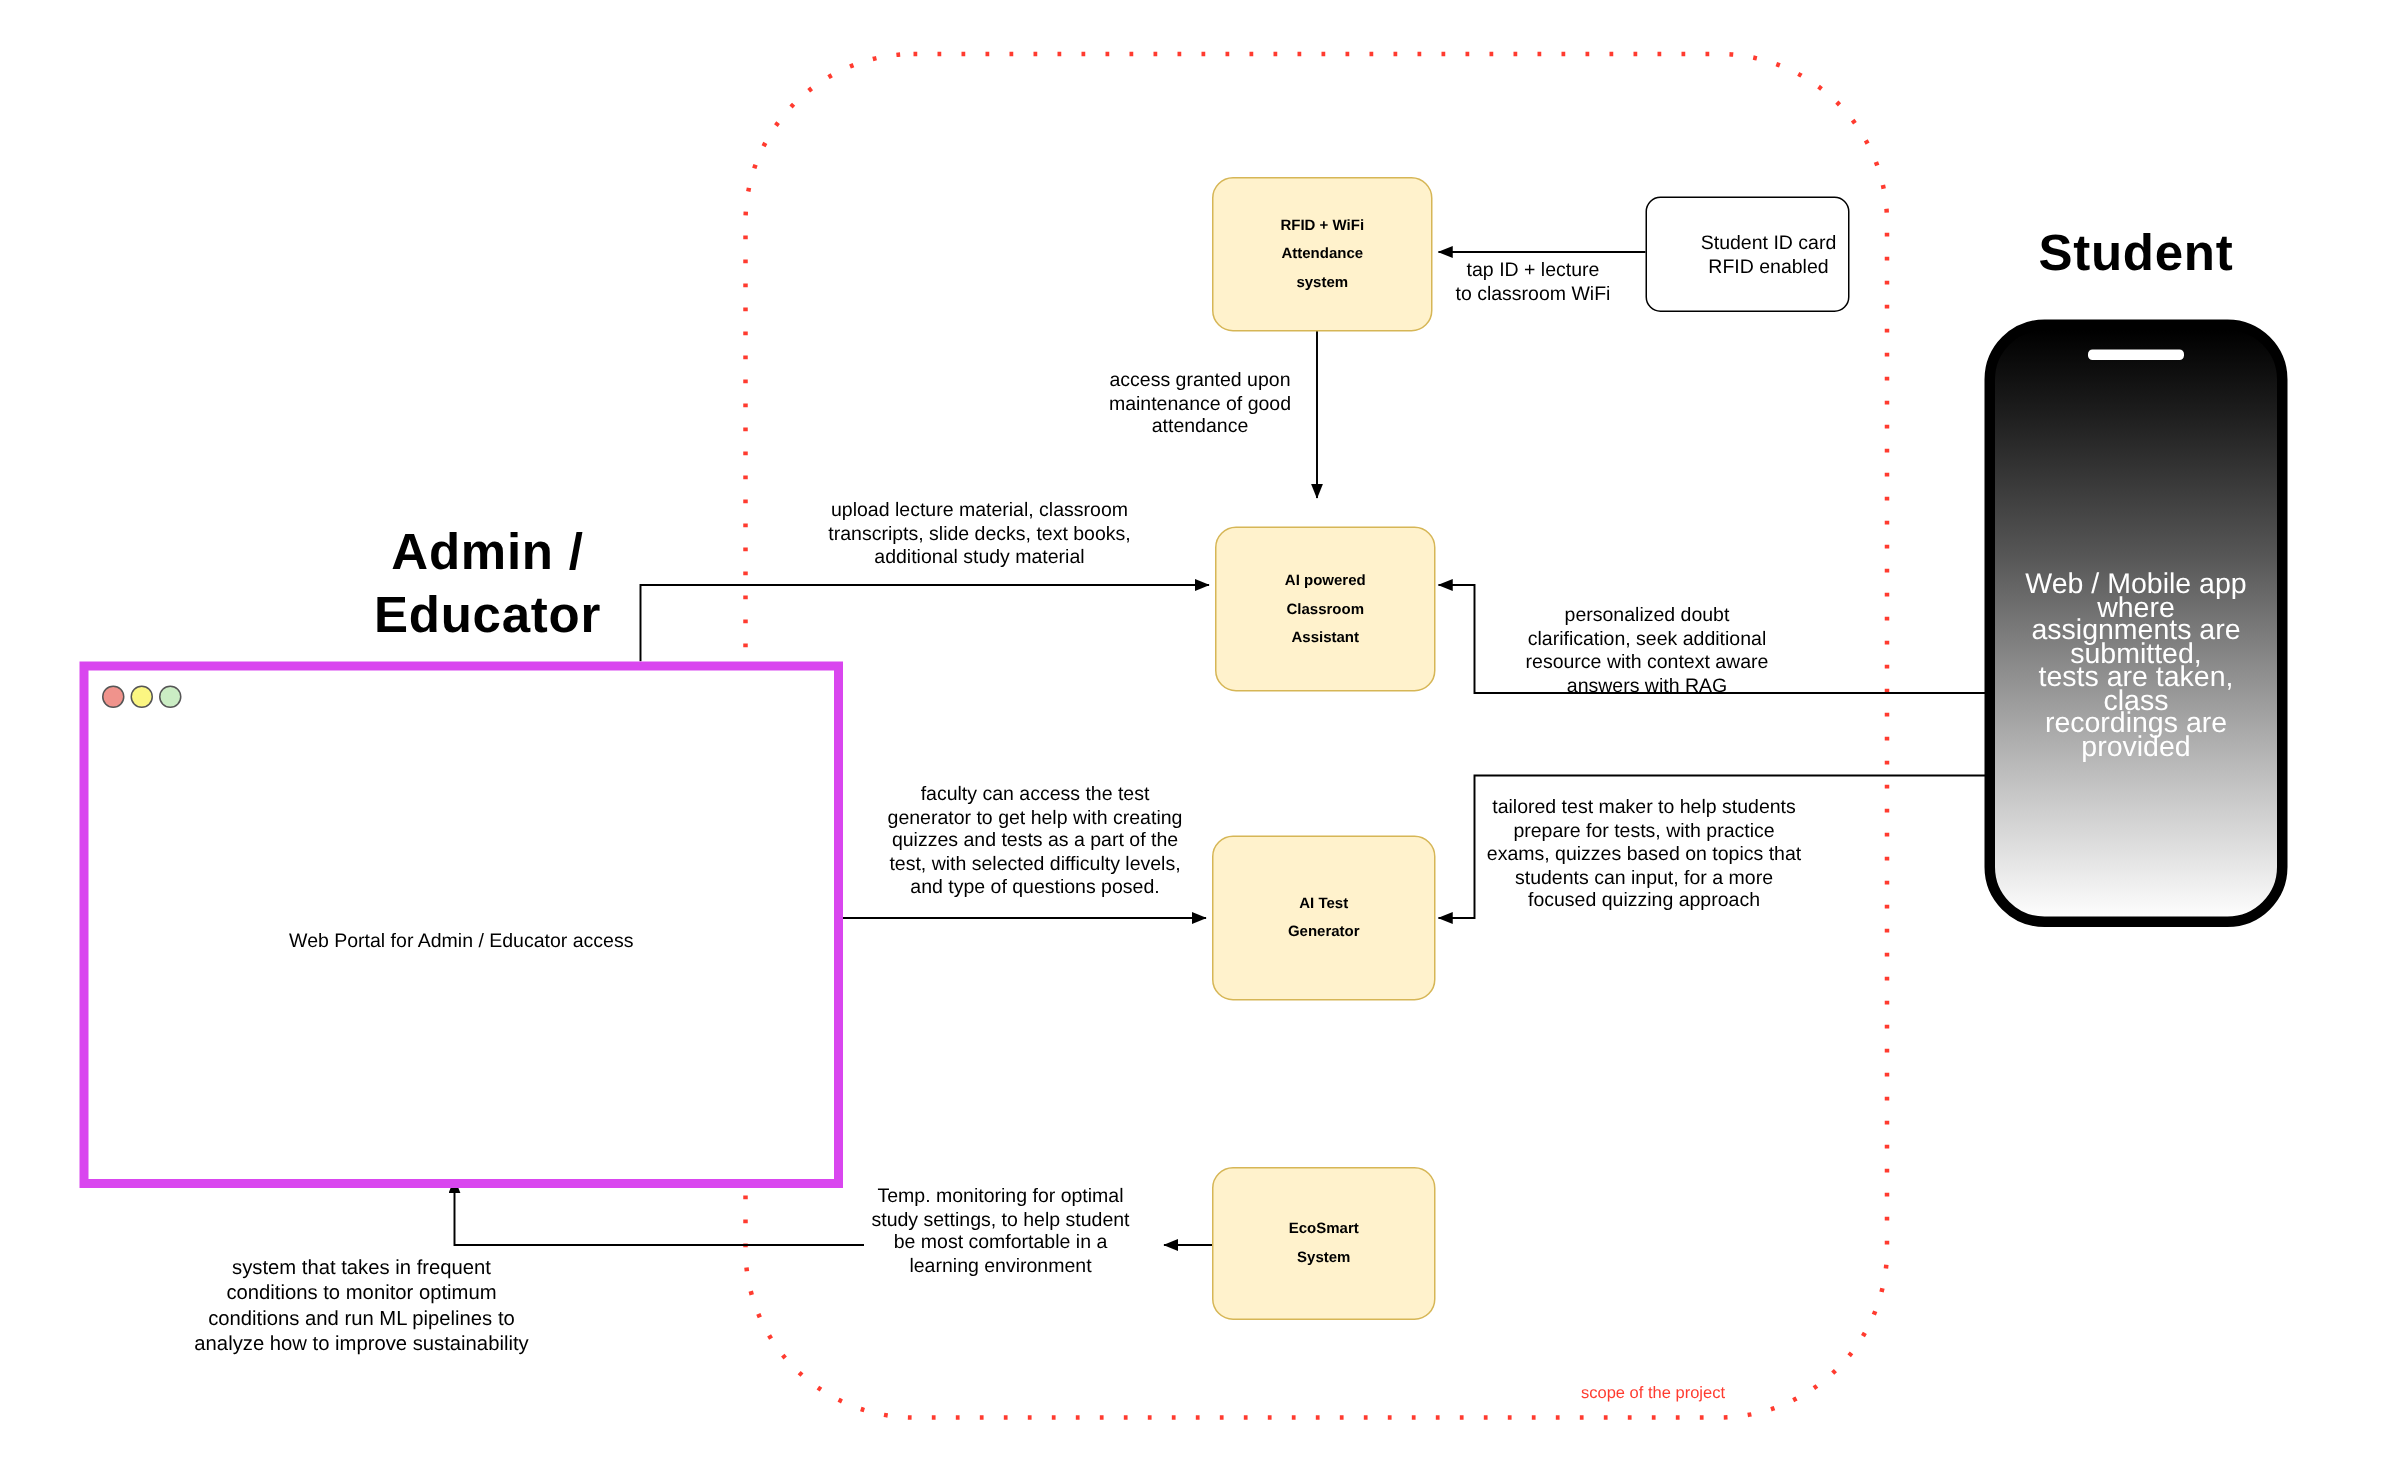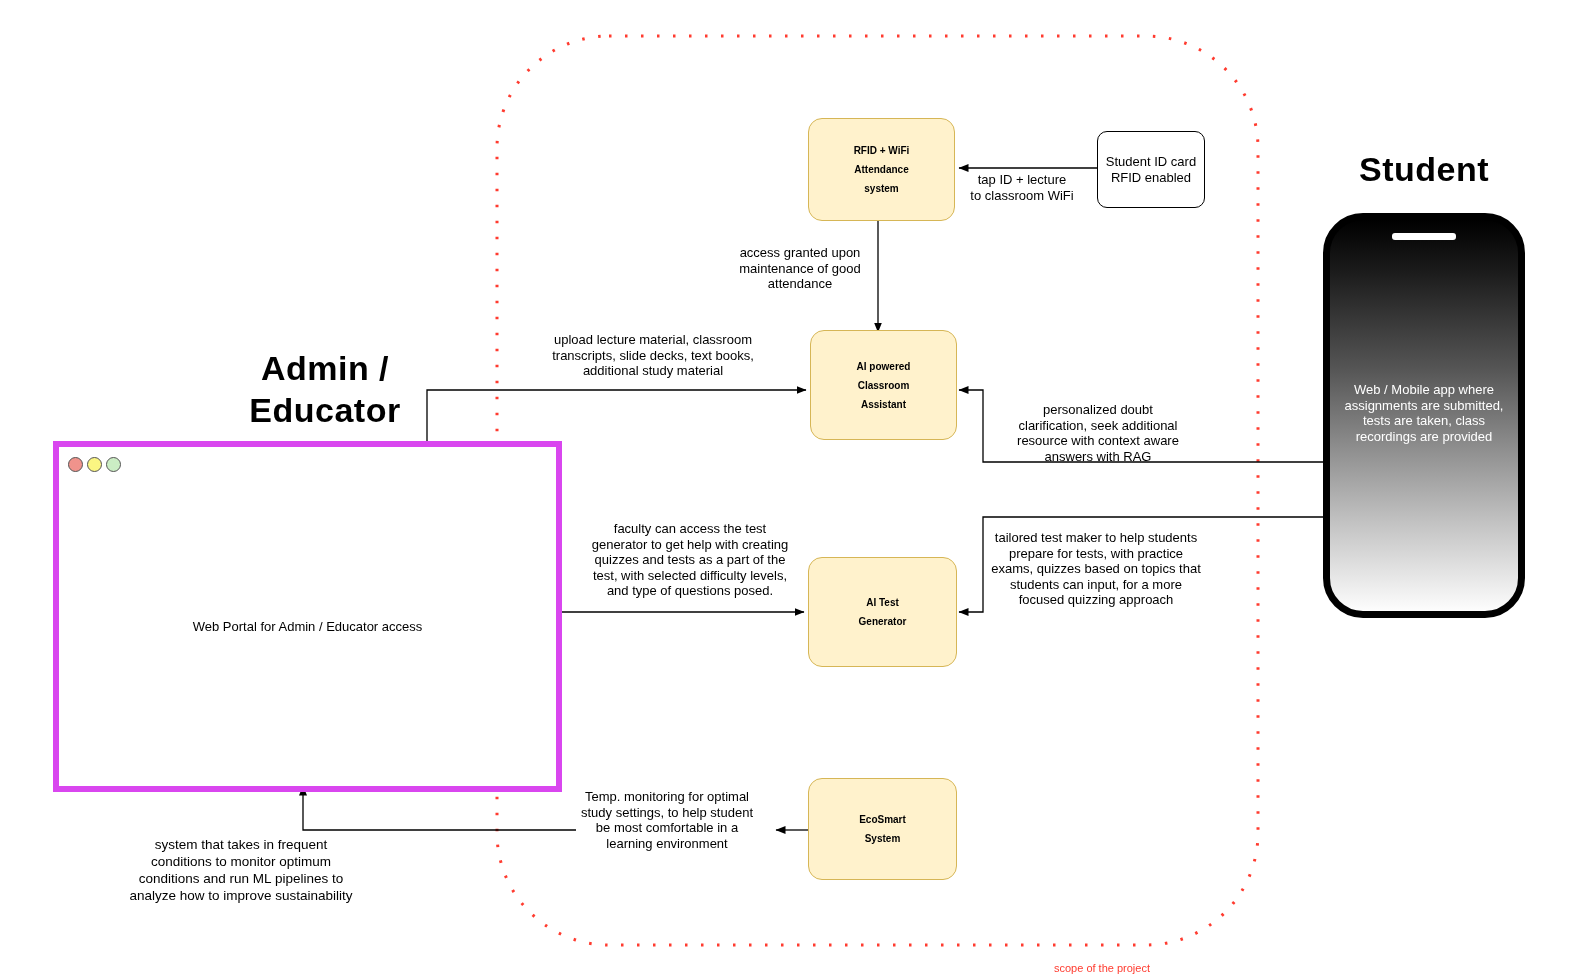--- a/index.html
+++ b/index.html
@@ -9,44 +9,44 @@
 
   .big-title{position:absolute;font-weight:bold;font-size:34px;line-height:42px;
              text-align:center;white-space:pre-line;letter-spacing:0.5px;}
 
   .node{position:absolute;background:#FFF2CC;border:1px solid #D6B656;border-radius:14px;
         display:flex;align-items:center;justify-content:center;text-align:center;
         font-weight:bold;font-size:10px;line-height:19px;white-space:pre-line;}
 
   .card{position:absolute;background:#ffffff;border:1px solid #000000;border-radius:10px;
         display:flex;align-items:center;justify-content:center;text-align:center;
-        font-size:13px;line-height:16px;white-space:pre-line;}
+        font-size:13px;line-height:16px;white-space:pre-line;padding-left:28px;}
 
   .lbl{position:absolute;font-size:13px;line-height:15.5px;text-align:center;white-space:pre-line;}
 
   .browser{position:absolute;left:53px;top:441px;width:497px;height:339px;
            background:#ffffff;border:6px solid #d946ef;}
   .traffic{position:absolute;top:10px;left:9px;display:flex;gap:4px;}
   .dot{width:15px;height:15px;border-radius:50%;border:1px solid #555555;box-sizing:border-box;}
   .dot.r{background:#F0938C;}
   .dot.y{background:#FBF682;}
   .dot.g{background:#CBEDC4;}
   .browser-label{position:absolute;left:0px;top:172px;width:100%;text-align:center;
                  font-size:13px;}
 
   .phone{position:absolute;left:1323px;top:213px;width:202px;height:405px;box-sizing:border-box;
          border:7px solid #000000;border-radius:40px;
          background:linear-gradient(180deg,#000000 0%,#1d1d1d 14%,#555555 38%,#8d8d8d 58%,#c4c4c4 78%,#fdfdfd 100%);}
   .speaker{position:absolute;left:50%;top:13px;transform:translateX(-50%);
            width:64px;height:7px;border-radius:3px;background:#ffffff;}
   .phone-text{position:absolute;left:6px;right:6px;top:162px;text-align:center;color:#ffffff;
-              font-size:13px;line-height:15.5px;white-space:pre-line;}
+              font-size:19px;line-height:15.5px;white-space:pre-line;}
 
   .scope-label{position:absolute;left:1032px;top:923px;width:140px;text-align:center;
-               color:#FF3B2F;font-size:11px;margin-top:39px;}
+               color:#FF3B2F;font-size:11px;}
 </style>
 </head>
 <body>
 
 <div id="canvas">
 
   <svg id="edges" viewBox="0 0 1588 974" xmlns="http://www.w3.org/2000/svg">
     <defs>
       <marker id="arrow" markerWidth="11" markerHeight="9" refX="9.5" refY="4" orient="auto" markerUnits="userSpaceOnUse">
         <path d="M0,0 L10,4 L0,8 z" fill="#000000"></path>
@@ -72,21 +72,21 @@
     <path d="M 576 830 H 303 V 786" fill="none" stroke="#000" stroke-width="1.3" marker-end="url(#arrow)"></path>
   </svg>
 
   <div class="big-title" style="left:175px;top:347px;width:300px;">Admin /
 Educator</div>
   <div class="big-title" style="left:1314px;top:148px;width:220px;">Student</div>
 
   <div class="node" style="left:808px;top:118px;width:145px;height:101px;">RFID + WiFi
 Attendance
 system</div>
-  <div class="node" style="left:810px;top:330px;width:145px;height:108px;">AI powered
+  <div class="node" style="left:810px;top:351px;width:145px;height:108px;">AI powered
 Classroom
 Assistant</div>
   <div class="node" style="left:808px;top:557px;width:147px;height:108px;">AI Test
 Generator</div>
   <div class="node" style="left:808px;top:778px;width:147px;height:100px;">EcoSmart
 System</div>
 
   <div class="card" style="left:1097px;top:131px;width:106px;height:75px;">Student ID card
 RFID enabled</div>
 

